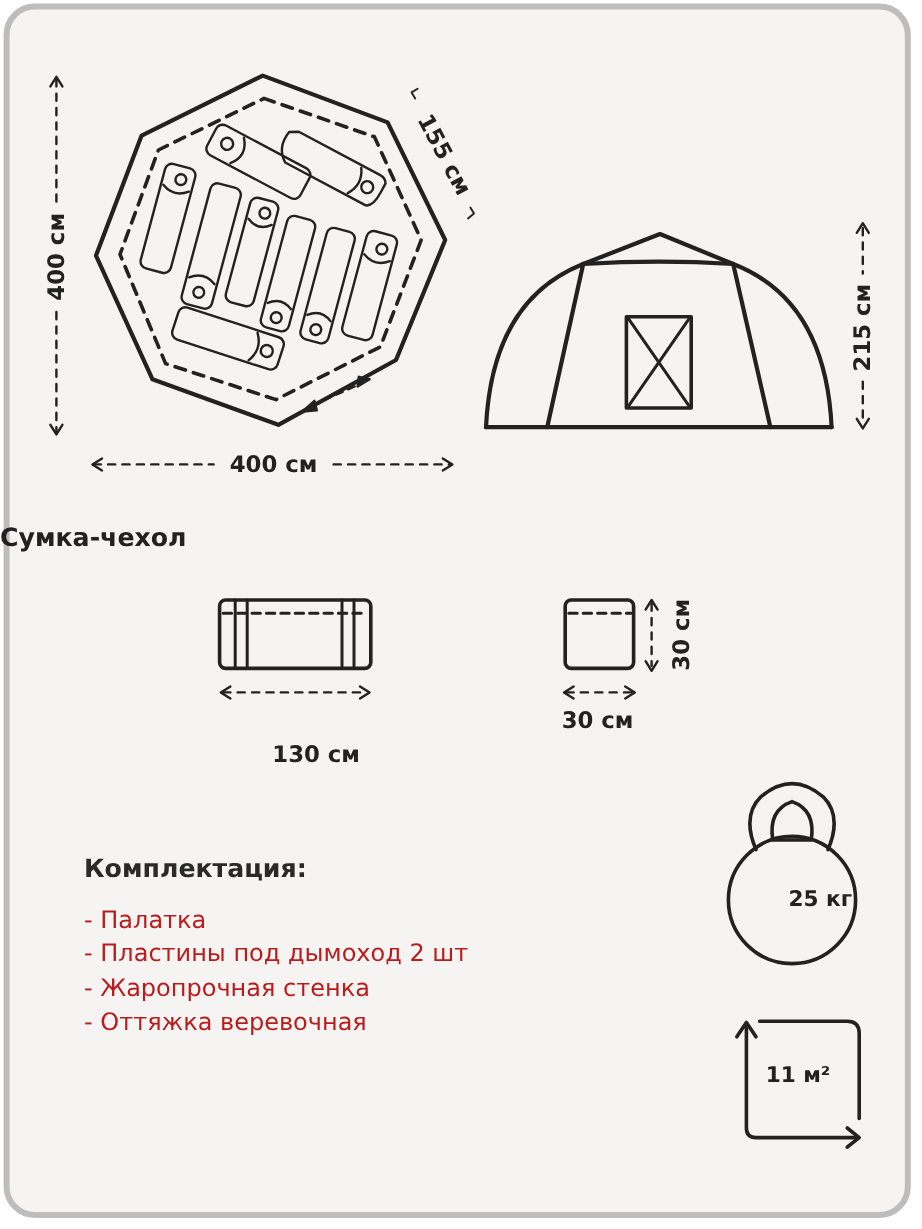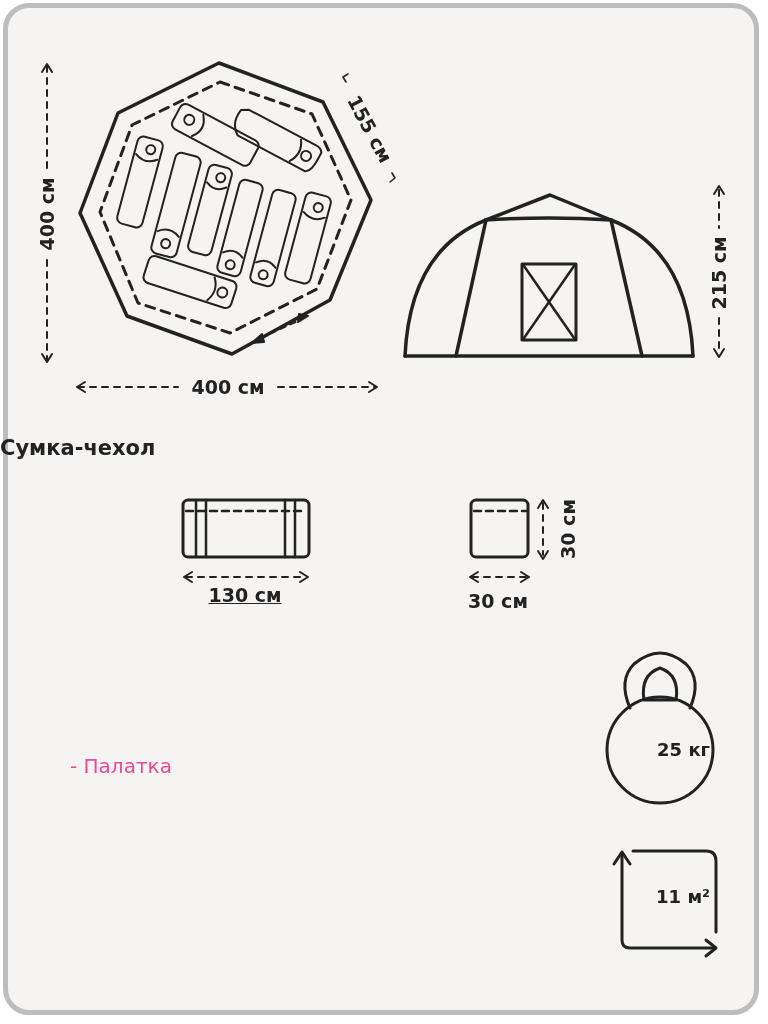--- a/index.html
+++ b/index.html
@@ -12,21 +12,21 @@
     border: 5px solid #bdbdbd; border-radius: 26px; background: #f5f4f2;
     box-sizing: border-box;
   }
   .stage { position: absolute; left: 0; top: 0; width: 768px; height: 1024px; }
   .lbl { position: absolute; color: #222; font-weight: bold; white-space: nowrap; }
   .title-bag { left: 0; width: 768px; top: 436px; text-align: left; font-size: 21px; }
   .dim { font-size: 19px; }
   .rot-ccw { transform: rotate(-90deg); transform-origin: center; }
   .kit-title { left: 70px; top: 712px; font-size: 21px; color: #2a2a2a; }
   .kit-list { position: absolute; left: 70px; top: 752px; margin: 0; padding: 0; list-style: none; }
-  .kit-list li { font-size: 20px; line-height: 28.3px; color: #ec4899; font-weight: normal; }
+  .kit-list li { font-size: 20px; line-height: 28.3px; color: #b91c1c; font-weight: normal; }
   .badge-text { font-size: 18px; }
   svg { position: absolute; left: 0; top: 0; }
 </style>
 </head>
 <body>
 
 <div class="frame"></div>
 
 <div class="stage">
 
@@ -177,23 +177,27 @@
       <path d="M633,851 L706,851 Q716,851 716,861 L716,932"></path>
     </g>
   </svg>
 
   <div class="lbl dim rot-ccw" style="left:7px; top:203px; width:80px; text-align:center;">400 см</div>
   <div class="lbl dim" style="left:178px; top:376px; width:100px; text-align:center;">400 см</div>
   <div class="lbl dim" style="left:330px; top:118px; width:80px; text-align:center; transform:rotate(62deg);">155 см</div>
   <div class="lbl dim rot-ccw" style="left:679px; top:262px; width:80px; text-align:center;">215 см</div>
 
   <div class="lbl title-bag">Сумка-чехол</div>
-  <div class="lbl dim" style="left:190px; top:584px; width:110px; text-align:center;text-decoration:underline;">130 см</div>
+  <div class="lbl dim" style="left:190px; top:618px; width:110px; text-align:right;">130 см</div>
   <div class="lbl dim" style="left:452px; top:590px; width:92px; text-align:center;">30 см</div>
   <div class="lbl dim rot-ccw" style="left:528px; top:518px; width:80px; text-align:center;">30 см</div>
 
+  <div class="lbl kit-title">Комплектация:</div>
   <ul class="kit-list">
     <li>- Палатка</li>
+    <li>- Пластины под дымоход 2 шт</li>
+    <li>- Жаропрочная стенка</li>
+    <li>- Оттяжка веревочная</li>
   </ul>
 
   <div class="lbl badge-text" style="left:610px; top:739px; width:100px; text-align:right;">25 кг</div>
-  <div class="lbl badge-text" style="left:620px; top:886px; width:90px; text-align:right;">11 м²</div>
+  <div class="lbl badge-text" style="left:620px; top:886px; width:90px; text-align:center;">11 м²</div>
 </div>
 
 </body></html>

